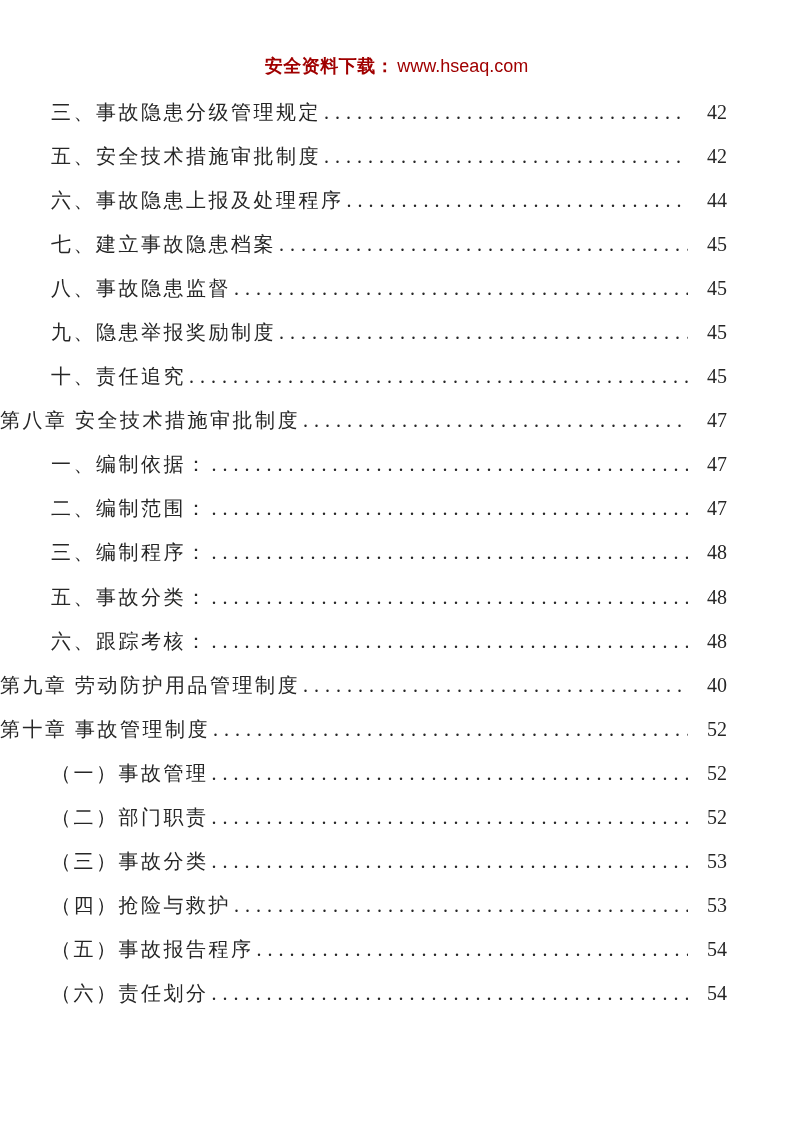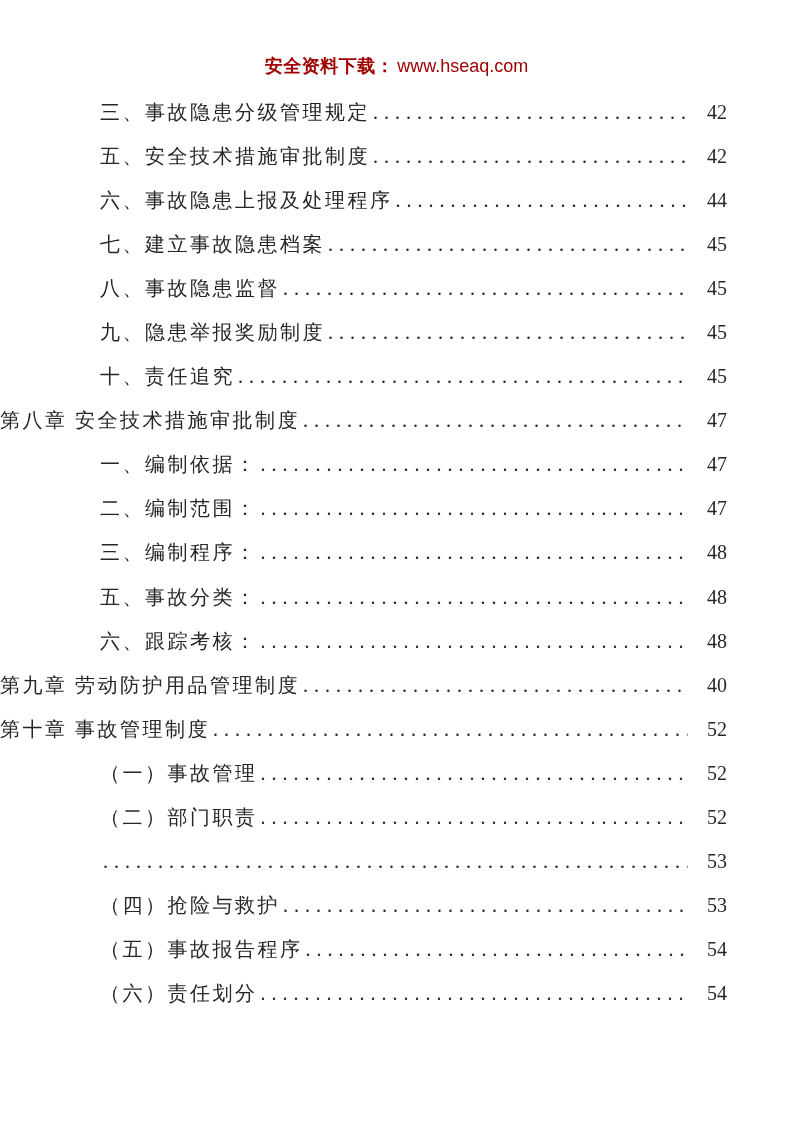--- a/index.html
+++ b/index.html
@@ -44,21 +44,21 @@
   }
   .toc-row {
     display: flex;
     height: 44.05px;
     line-height: 44.05px;
     padding-right: 66px;
     font-size: 20px;
     cursor: default;
   }
   .toc-row.lvl-chapter { }
-  .toc-row.lvl-sub     { padding-left: 100px; }
+  .toc-row.lvl-sub     { padding-left: 51px; }
   .lbl {
     white-space: nowrap;
     letter-spacing: 2.5px;
   }
   .dots {
     flex: 1;
     min-width: 0;
     overflow: hidden;
     white-space: nowrap;
     letter-spacing: 6px;
@@ -163,20 +163,21 @@
         <span class="lbl">（一）事故管理</span>
         <span class="dots">................................................................................</span>
         <span class="pg">52</span>
       </div>
       <div class="toc-row lvl-sub">
         <span class="lbl">（二）部门职责</span>
         <span class="dots">................................................................................</span>
         <span class="pg">52</span>
       </div>
       <div class="toc-row lvl-sub">
+        <span class="lbl">（三）事故分类</span>
         <span class="dots">................................................................................</span>
         <span class="pg">53</span>
       </div>
       <div class="toc-row lvl-sub">
         <span class="lbl">（四）抢险与救护</span>
         <span class="dots">................................................................................</span>
         <span class="pg">53</span>
       </div>
       <div class="toc-row lvl-sub">
         <span class="lbl">（五）事故报告程序</span>

